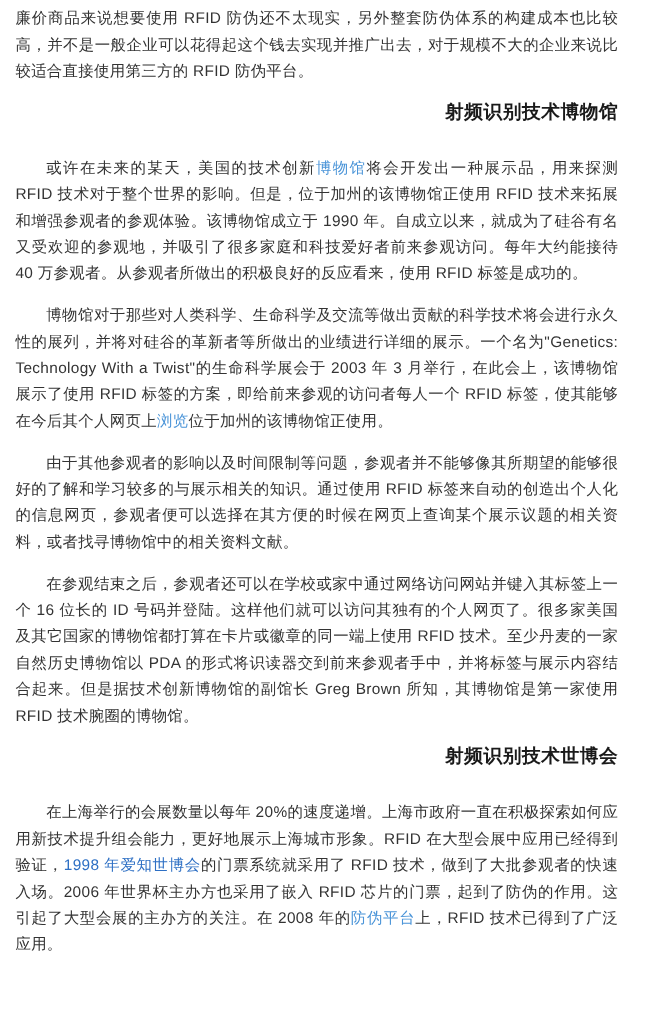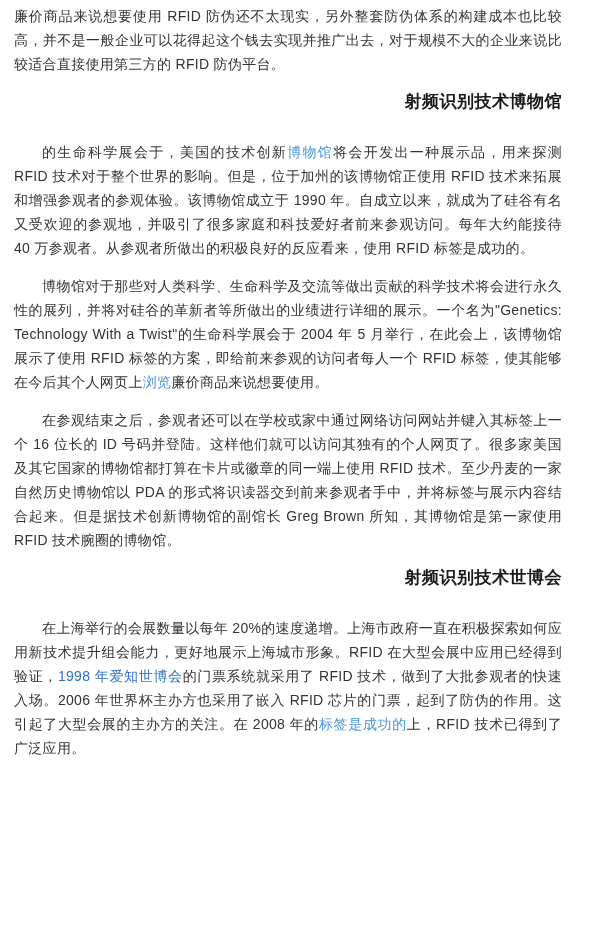--- a/index.html
+++ b/index.html
@@ -50,24 +50,25 @@
 </head>
 <body>
 
 <div class="page">
 
   <p class="para no-indent"><span>廉价商品来说想要使用 RFID 防伪还不太现实，另外整套防伪体系的构建成本也比较高，并不是一般企业可以花得起这个钱去实现并推广出去，对于规模不大的企业来说比较适合直接使用第三方的 RFID 防伪平台。</span></p>
 
   <h2 class="section-heading">射频识别技术博物馆</h2>
 
 
-  <p class="para"><span>的生命科学展会于，美国的技术创新</span><a href="#" class="link">博物馆</a><span>将会开发出一种展示品，用来探测 RFID 技术对于整个世界的影响。但是，位于加州的该博物馆正使用 RFID 技术来拓展和增强参观者的参观体验。该博物馆成立于 1990 年。自成立以来，就成为了硅谷有名又受欢迎的参观地，并吸引了很多家庭和科技爱好者前来参观访问。每年大约能接待 40 万参观者。从参观者所做出的积极良好的反应看来，使用 RFID 标签是成功的。</span></p>
+  <p class="para"><span>或许在未来的某天，美国的技术创新</span><a href="#" class="link">博物馆</a><span>将会开发出一种展示品，用来探测 RFID 技术对于整个世界的影响。但是，位于加州的该博物馆正使用 RFID 技术来拓展和增强参观者的参观体验。该博物馆成立于 1990 年。自成立以来，就成为了硅谷有名又受欢迎的参观地，并吸引了很多家庭和科技爱好者前来参观访问。每年大约能接待 40 万参观者。从参观者所做出的积极良好的反应看来，使用 RFID 标签是成功的。</span></p>
 
-  <p class="para"><span>博物馆对于那些对人类科学、生命科学及交流等做出贡献的科学技术将会进行永久性的展列，并将对硅谷的革新者等所做出的业绩进行详细的展示。一个名为"Genetics: Technology With a Twist"的生命科学展会于 2004 年 5 月举行，在此会上，该博物馆展示了使用 RFID 标签的方案，即给前来参观的访问者每人一个 RFID 标签，使其能够在今后其个人网页上</span><a href="#" class="link">浏览</a><span>廉价商品来说想要使用。</span></p>
+  <p class="para"><span>博物馆对于那些对人类科学、生命科学及交流等做出贡献的科学技术将会进行永久性的展列，并将对硅谷的革新者等所做出的业绩进行详细的展示。一个名为"Genetics: Technology With a Twist"的生命科学展会于 2003 年 3 月举行，在此会上，该博物馆展示了使用 RFID 标签的方案，即给前来参观的访问者每人一个 RFID 标签，使其能够在今后其个人网页上</span><a href="#" class="link">浏览</a><span>位于加州的该博物馆正使用。</span></p>
 
+  <p class="para"><span>由于其他参观者的影响以及时间限制等问题，参观者并不能够像其所期望的能够很好的了解和学习较多的与展示相关的知识。通过使用 RFID 标签来自动的创造出个人化的信息网页，参观者便可以选择在其方便的时候在网页上查询某个展示议题的相关资料，或者找寻博物馆中的相关资料文献。</span></p>
 
   <p class="para"><span>在参观结束之后，参观者还可以在学校或家中通过网络访问网站并键入其标签上一个 16 位长的 ID 号码并登陆。这样他们就可以访问其独有的个人网页了。很多家美国及其它国家的博物馆都打算在卡片或徽章的同一端上使用 RFID 技术。至少丹麦的一家自然历史博物馆以 PDA 的形式将识读器交到前来参观者手中，并将标签与展示内容结合起来。但是据技术创新博物馆的副馆长 Greg Brown 所知，其博物馆是第一家使用 RFID 技术腕圈的博物馆。</span></p>
 
   <h2 class="section-heading">射频识别技术世博会</h2>
 
-  <p class="para"><span>在上海举行的会展数量以每年 20%的速度递增。上海市政府一直在积极探索如何应用新技术提升组会能力，更好地展示上海城市形象。RFID 在大型会展中应用已经得到验证，</span><a href="#" class="link dark">1998 年爱知世博会</a><span>的门票系统就采用了 RFID 技术，做到了大批参观者的快速入场。2006 年世界杯主办方也采用了嵌入 RFID 芯片的门票，起到了防伪的作用。这引起了大型会展的主办方的关注。在 2008 年的</span><a href="#" class="link">标签是成功的</a><span>上，RFID 技术已得到了广泛应用。</span></p>
+  <p class="para"><span>在上海举行的会展数量以每年 20%的速度递增。上海市政府一直在积极探索如何应用新技术提升组会能力，更好地展示上海城市形象。RFID 在大型会展中应用已经得到验证，</span><a href="#" class="link dark">1998 年爱知世博会</a><span>的门票系统就采用了 RFID 技术，做到了大批参观者的快速入场。2006 年世界杯主办方也采用了嵌入 RFID 芯片的门票，起到了防伪的作用。这引起了大型会展的主办方的关注。在 2008 年的</span><a href="#" class="link">防伪平台</a><span>上，RFID 技术已得到了广泛应用。</span></p>
 
 </div>
 
 </body></html>

